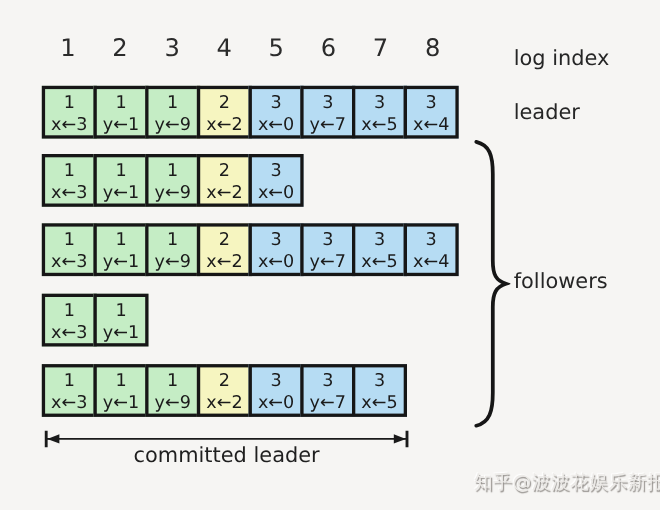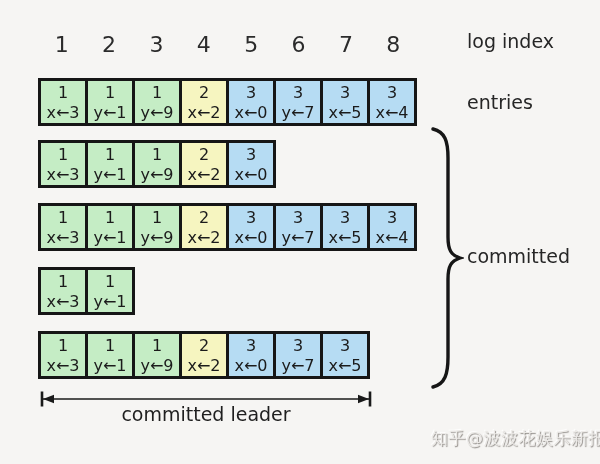--- a/index.html
+++ b/index.html
@@ -31,21 +31,21 @@
   }
   .cell:first-child { margin-left:0; }
   .cell .term { font-size:16px; line-height:21px; }
   .cell .cmd  { font-size:16px; line-height:20px; white-space:nowrap; }
 
   
   .side-label {
     position:absolute; left:467px; font-size:19px; color:#262626;
     white-space:nowrap;
   }
-  .lbl-logindex { top:30px; }
+  .lbl-logindex { top:42px; }
   .lbl-leader   { top:91px; }
   .lbl-followers{ top:245px; }
 
   
   .brace { position:absolute; left:430px; top:126px; }
 
   
   .commit-arrow { position:absolute; left:38px; top:390px; }
   .commit-label {
     position:absolute; left:38px; top:403px; width:336px;
@@ -202,27 +202,27 @@
       <div class="cell" style="background: rgb(182, 220, 243);">
         <div class="term">3</div>
         <div class="cmd">y←7</div>
       </div>
       <div class="cell" style="background: rgb(182, 220, 243);">
         <div class="term">3</div>
         <div class="cmd">x←5</div>
       </div>
     </div>
 
-  <div class="side-label lbl-leader">entries</div>
+  <div class="side-label lbl-leader">leader</div>
 
   <svg class="brace" width="34" height="264" viewBox="0 0 34 264">
     <path d="M3,3 C15,6 18,15 18,32 L18,111 C18,124 21,129 30,132
              C21,135 18,140 18,153 L18,231 C18,248 15,258 3,261" fill="none" stroke="#161616" stroke-width="3.4" stroke-linecap="round"></path>
   </svg>
-  <div class="side-label lbl-followers">committed</div>
+  <div class="side-label lbl-followers">followers</div>
 
   <svg class="commit-arrow" width="336" height="18" viewBox="0 0 336 18">
     <line x1="4" y1="9" x2="332" y2="9" stroke="#1a1a1a" stroke-width="1.6"></line>
     <line x1="4" y1="1.5" x2="4" y2="16.5" stroke="#1a1a1a" stroke-width="2.6"></line>
     <line x1="332" y1="1.5" x2="332" y2="16.5" stroke="#1a1a1a" stroke-width="2.6"></line>
     <polygon points="5,9 16,4.8 16,13.2" fill="#1a1a1a"></polygon>
     <polygon points="331,9 320,4.8 320,13.2" fill="#1a1a1a"></polygon>
   </svg>
   <div class="commit-label">committed leader</div>
 

